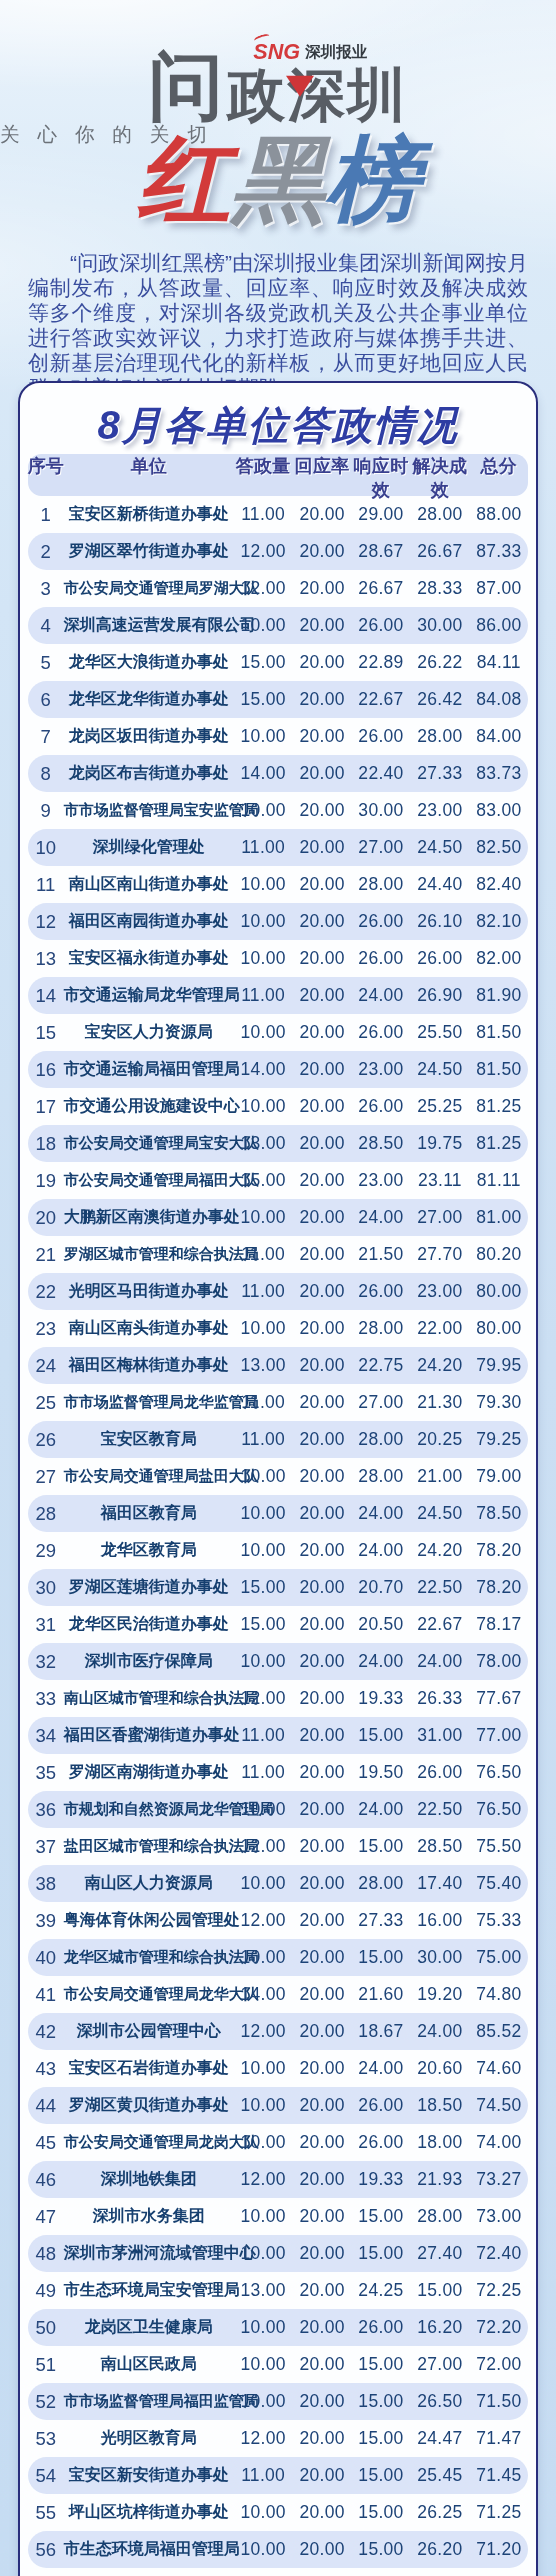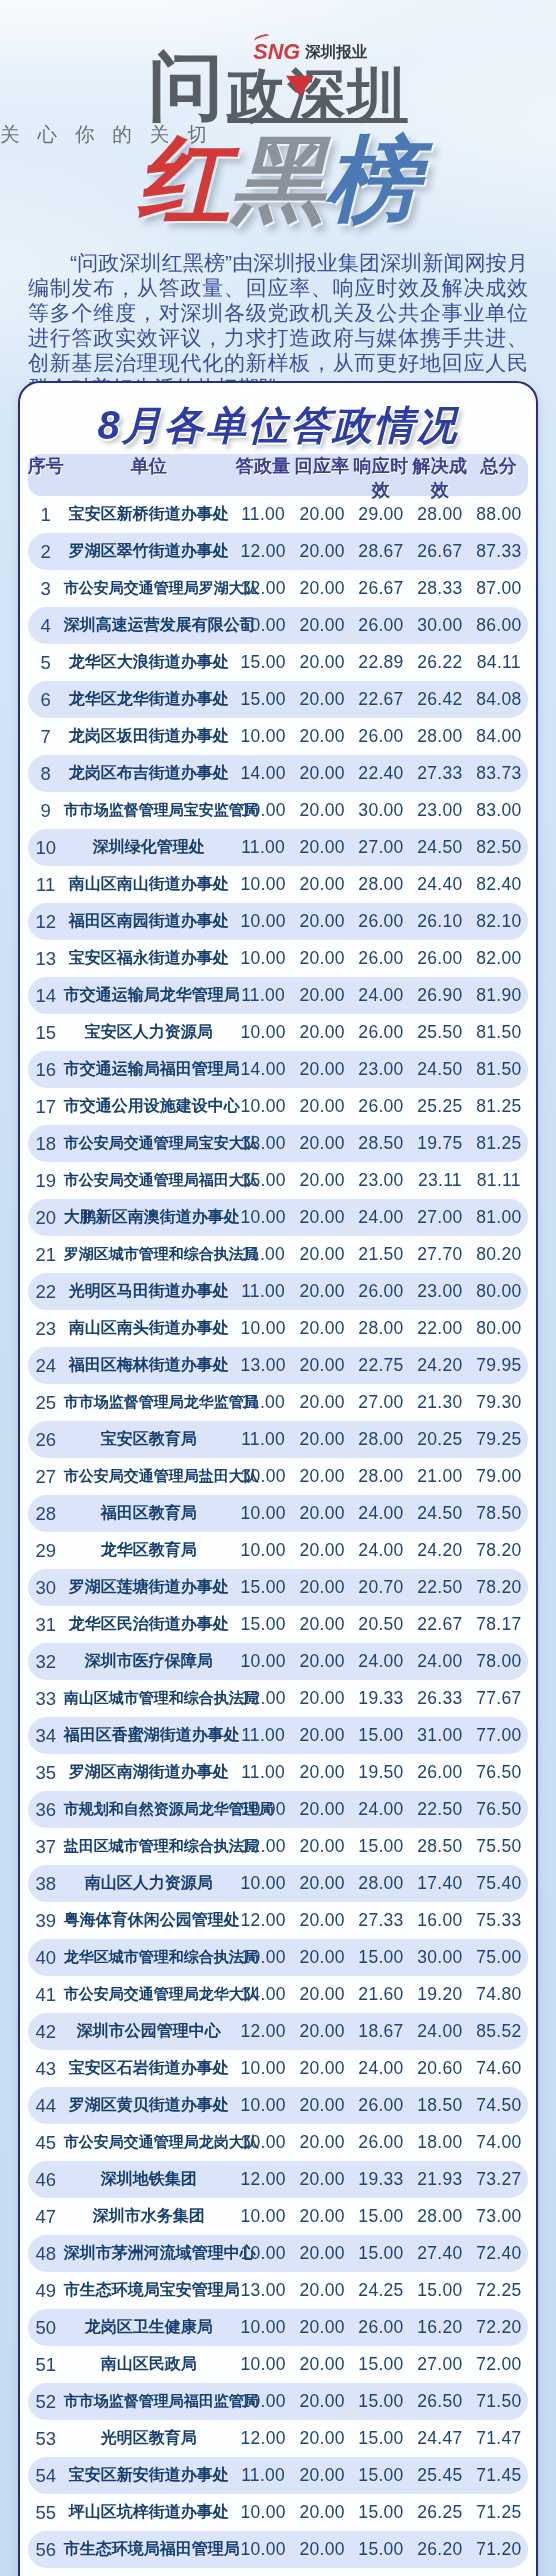--- a/index.html
+++ b/index.html
@@ -19,21 +19,21 @@
   .logo-row { position:absolute; top:41px; left:0; right:0; display:flex; justify-content:center; align-items:flex-end; }
   .wen { font-size:75px; line-height:1; font-weight:700; color:#585d64; position:relative; }
   .wen-triangle { position:absolute; left:54%; top:50%; transform:translate(-50%,-30%);
     width:0; height:0; border-left:14px solid transparent; border-right:14px solid transparent; border-top:21.6px solid #ce3538; }
   .logo-right { display:flex; flex-direction:column; align-items:flex-start; margin-left:4px; }
   .sng-line { display:flex; align-items:center; gap:5.2px; margin-left:26px; margin-bottom:2.1px; }
   .sng { font-size:21.6px; line-height:1; font-weight:800; font-style:italic; color:#d43a3c; position:relative; }
   .sng-swoosh { position:absolute; top:-6.2px; left:1px; width:15.5px; height:7.2px;
     border-top:2.1px solid #d43a3c; border-radius:50%; transform:rotate(-18deg); }
   .sng-sub { font-size:15.5px; line-height:1; font-weight:700; color:#343a41; }
-  .logo-rest { font-size:58px; line-height:1.02; font-weight:700; color:#585d64; letter-spacing:2.1px;text-decoration:underline; }
+  .logo-rest { font-size:58px; line-height:1.02; font-weight:700; color:#585d64; letter-spacing:2.1px; }
   .tagline { position:absolute; top:121px; left:0; right:0; text-align:left;
     font-size:19.6px; font-weight:500; color:#6b7178; letter-spacing:6.2px; }
   .banner { position:absolute; top:133px; left:0; right:0; display:flex; justify-content:center; align-items:flex-end; }
   .banner-char { font-size:94px; line-height:1; font-weight:900; font-style:italic;
     text-shadow:2.1px 2.1px 0 rgba(255,255,255,.75), 5.2px 6.2px 7.2px rgba(45,60,95,.3); }
   
   .intro { position:absolute; top:250px; left:28px; width:500px;
     font-size:21px; line-height:25px; font-weight:500; color:#3a4e9e;
     text-align:justify; text-indent:2em; }
   

